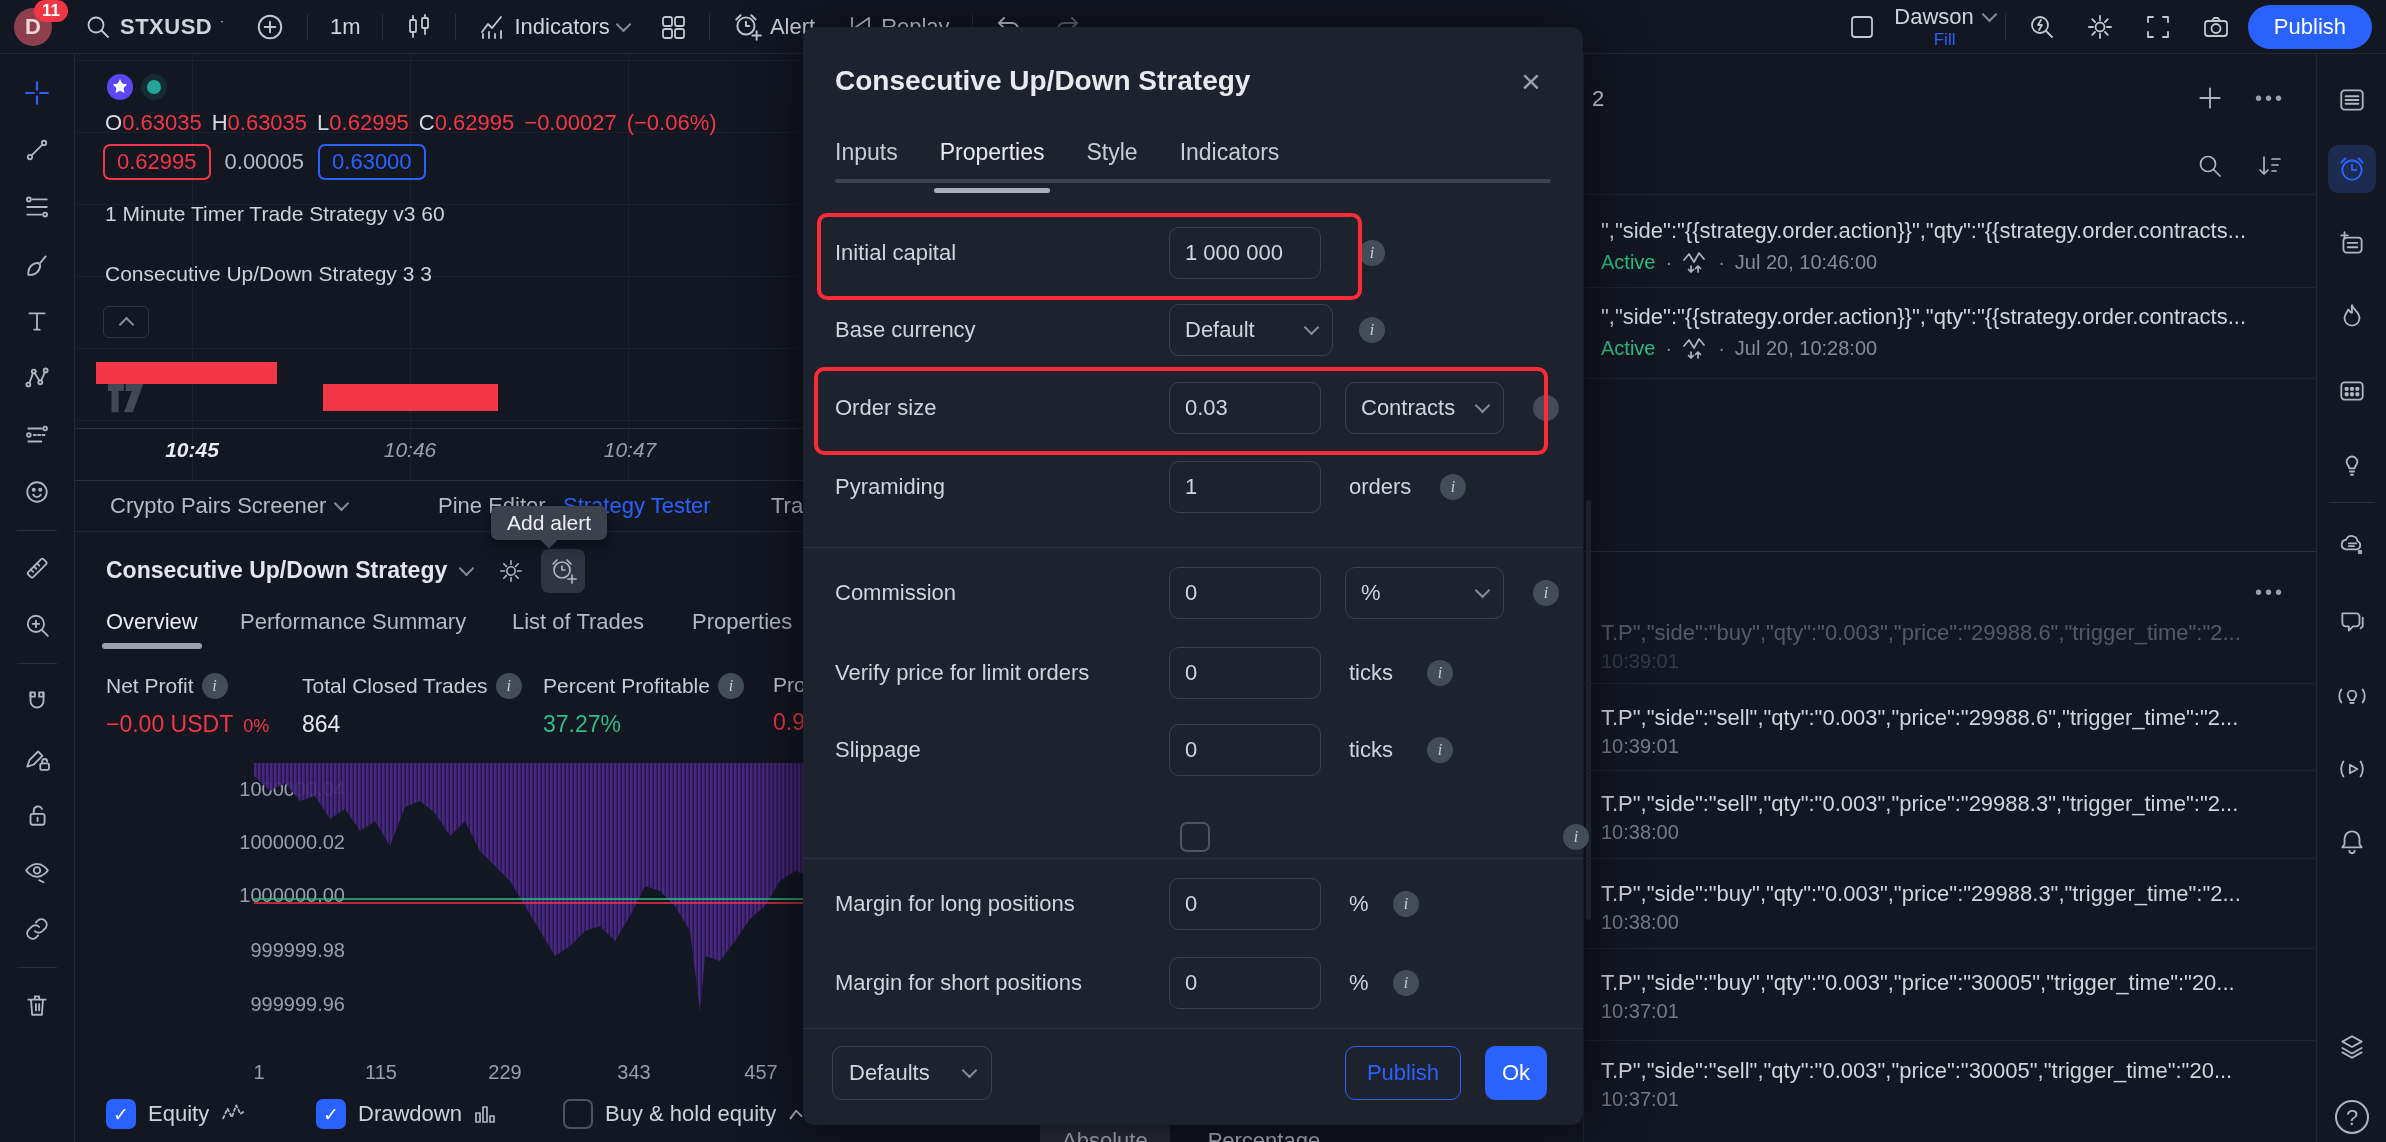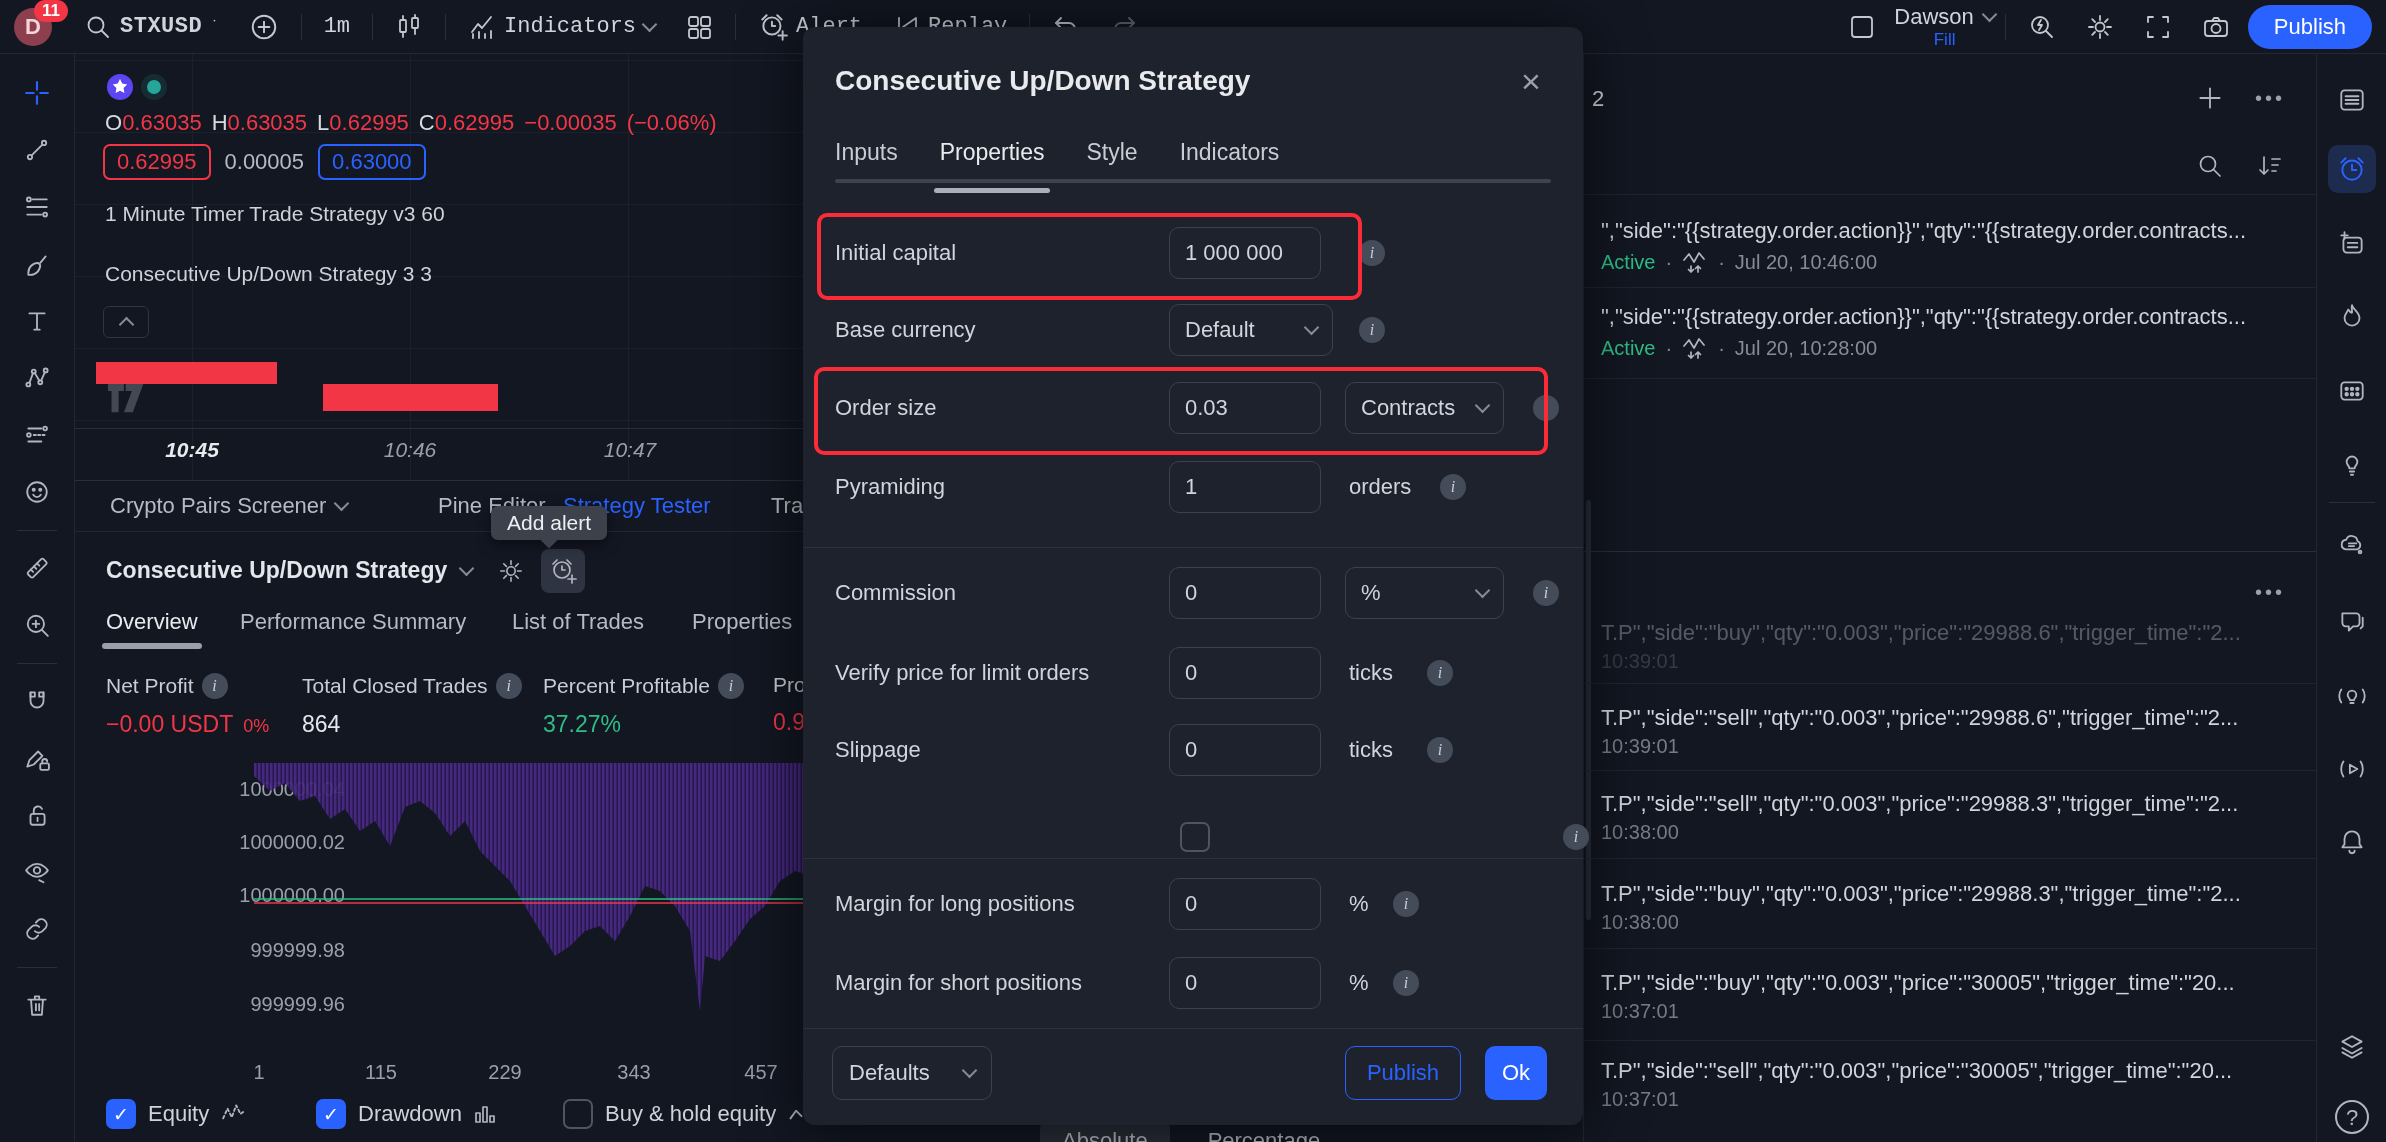--- a/index.html
+++ b/index.html
@@ -6,21 +6,21 @@
   body{width:2386px;height:1142px;overflow:hidden;position:relative;
        font-family:"Liberation Sans","DejaVu Sans",sans-serif;color:#d1d4dc;}
   .abs{position:absolute;}
   svg{display:block;}
   .ic{stroke:#c3c7cf;fill:none;stroke-width:1.8;stroke-linecap:round;stroke-linejoin:round;}
   .ic2{stroke:#b2b5be;fill:none;stroke-width:1.7;stroke-linecap:round;stroke-linejoin:round;}
   
   #topbar{position:absolute;left:0;top:0;width:2386px;height:54px;background:#131722;
           border-bottom:1px solid #232733;display:flex;align-items:center;padding:0 14px;box-sizing:border-box;gap:6px;z-index:20;}
   .tbtn{display:flex;align-items:center;gap:8px;padding:0 12px;height:40px;border:none;background:transparent;
-        color:#d1d4dc;font-size:22px;font-family:Liberation Mono, monospace;border-radius:8px;cursor:pointer;}
+        color:#d1d4dc;font-size:22px;font-family:Liberation Sans, sans-serif;border-radius:8px;cursor:pointer;}
   .sep{width:1px;height:26px;background:#2a2e39;margin:0 4px;}
   #avatar{position:relative;width:38px;height:38px;border-radius:50%;background:#8d3f4e;color:#f3d6da;
           font-size:22px;font-weight:bold;text-align:center;line-height:38px;margin-right:14px;cursor:pointer;}
   #avatar .badge{position:absolute;top:-8px;right:-16px;background:#f23645;color:#fff;font-size:17px;font-weight:bold;
           border-radius:11px;padding:1px 8px;line-height:20px;}
   .symname{font-weight:bold;letter-spacing:.5px;}
   .supmark{font-size:14px;vertical-align:super;color:#d1d4dc;}
   .chev{width:9px;height:9px;border-right:2px solid #868b94;border-bottom:2px solid #868b94;
         transform:rotate(45deg);margin-top:-5px;}
   #tb-right{margin-left:auto;display:flex;align-items:center;gap:6px;}
@@ -375,21 +375,21 @@
         <circle cx="15" cy="15" r="13" fill="#5b46f2"></circle>
         <path d="M15 7l2.2 4.6 5 .8-3.6 3.6.8 5-4.4-2.3-4.4 2.3.8-5L7.8 12.4l5-.8z" fill="#fff"></path>
       </svg>
     <span class="mkt-dot"></span>
   </div>
   <div id="ohlc">
     <span><b>O</b><span class="red">0.63035</span></span>
     <span><b>H</b><span class="red">0.63035</span></span>
     <span><b>L</b><span class="red">0.62995</span></span>
     <span><b>C</b><span class="red">0.62995</span></span>
-    <span class="red">−0.00035</span>
+    <span class="red">−0.00027</span>
     <span class="red">(−0.06%)</span>
   </div>
   <div id="bidask">
     <span class="pricebox">0.62995</span>
     <span style="color:#b6bac3">0.00005</span>
     <span class="pricebox blue">0.63000</span>
   </div>
   <div class="stratrow" style="top:148px">1 Minute Timer Trade Strategy v3 60</div>
   <div class="stratrow" style="top:208px">Consecutive Up/Down Strategy 3 3</div>
   <div id="collapse">

